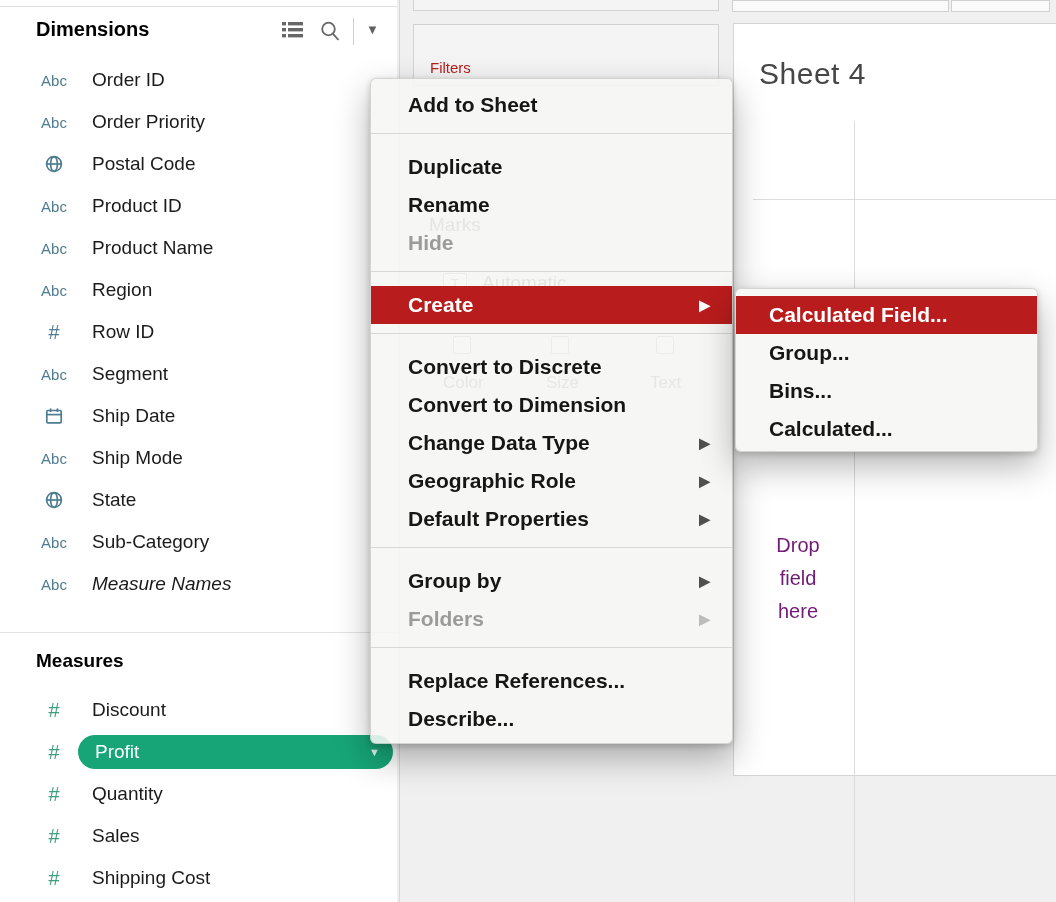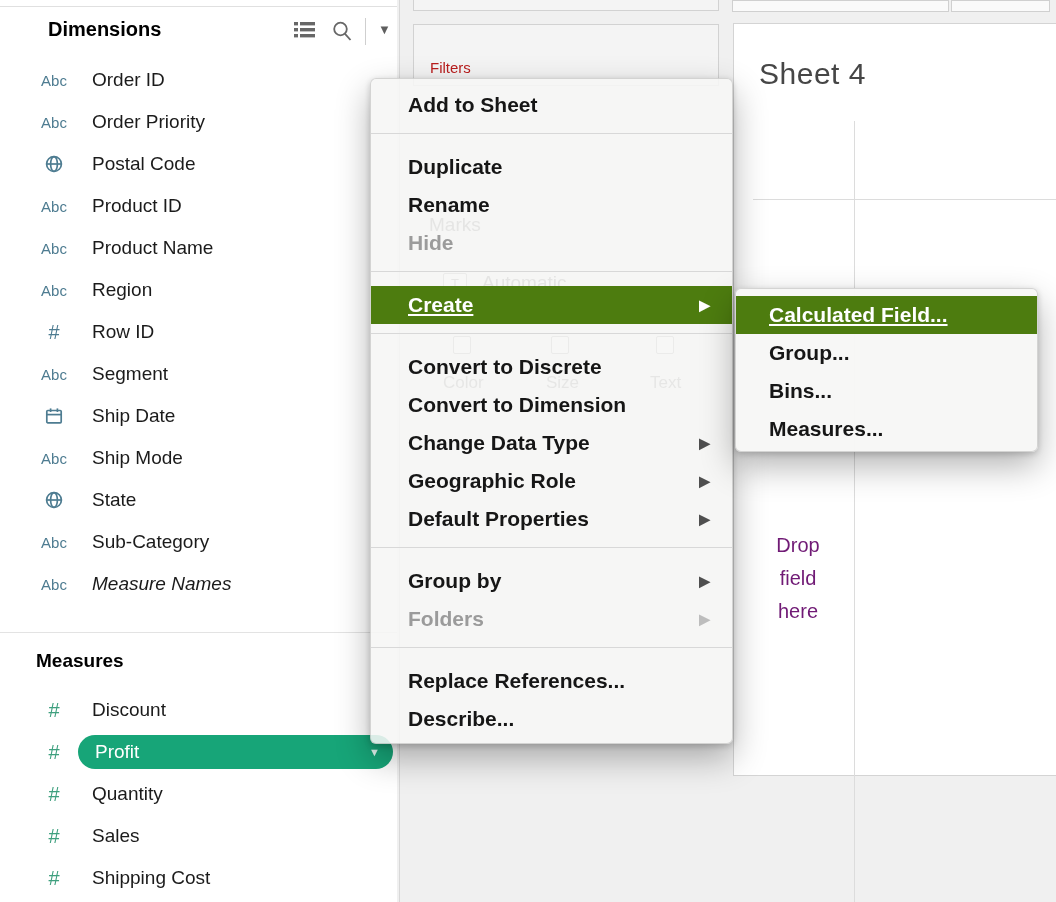--- a/index.html
+++ b/index.html
@@ -3,21 +3,21 @@
 <meta charset="utf-8">
 <style>
   * { margin:0; padding:0; box-sizing:border-box; }
   html,body { width:1056px; height:902px; overflow:hidden; }
   body { font-family:"Liberation Sans", sans-serif; background:#f0f0f0; position:relative; }
   .abs { position:absolute; }
 
   
   .data-pane { left:0; top:0; width:397px; height:902px; background:#ffffff; }
   .pane-top-border { left:0; top:6px; width:397px; height:1px; background:#e0e0e0; }
-  .pane-header { left:12px; top:16px; width:397px; height:34px; }
+  .pane-header { left:0; top:16px; width:397px; height:34px; }
   .pane-title { position:absolute; left:36px; top:2px; font-size:20px; font-weight:700; color:#000; }
   .hdr-ic { position:absolute; top:4px; cursor:pointer; }
   .hdr-divider { position:absolute; left:353px; top:2px; width:1px; height:27px; background:#cfcfcf; }
   .hdr-caret { position:absolute; left:366px; top:6px; font-size:13px; color:#5f5f5f; }
 
   .field-list { left:0; width:397px; }
   .dims-list { top:59px; }
   .meas-list { top:689px; }
   .field-row { height:42px; display:flex; align-items:center; position:relative; }
   .ficon { display:none; margin-left:30px; width:48px; justify-content:center; align-items:center; flex:0 0 48px; }
@@ -68,21 +68,21 @@
 
   
   .menu { border-radius:6px; background:rgba(246,246,245,0.88); border:1px solid rgba(0,0,0,0.14);
           box-shadow:0 14px 34px rgba(0,0,0,0.30), 0 2px 6px rgba(0,0,0,0.18); z-index:10; }
   .context-menu { left:370px; top:78px; width:363px; padding:7px 0 5px 0; }
   .sub-menu { left:735px; top:288px; width:303px; padding:7px 0 3px 0; z-index:11; background:rgba(247,247,246,0.97); }
   .menu-row { position:relative; height:38px; display:flex; align-items:center; padding-left:37px;
               font-size:21px; font-weight:600; color:#161616; cursor:default; }
   .sub-menu .menu-row { padding-left:33px; }
   .menu-row.disabled { color:#9b9b9b; }
-  .menu-row.highlighted { background:#4d7c0f; color:#ffffff;text-decoration:underline; }
+  .menu-row.highlighted { background:#b91c1c; color:#ffffff; }
   .menu-arrow { display:none; position:absolute; right:22px; top:50%; transform:translateY(-50%);
                 font-size:14px; color:#4f4f4f; }
   .menu-row.has-arrow .menu-arrow { display:block; }
   .menu-row.disabled .menu-arrow { color:#bdbdbd; }
   .menu-row.highlighted .menu-arrow { color:#ffffff; }
   .menu-sep { height:24px; position:relative; }
   .menu-sep::after { content:""; position:absolute; left:0; right:0; top:9px; height:1px; background:#d8d8d8; }
 </style>
 </head>
 <body>
@@ -399,16 +399,16 @@
     </div>
     <div class="menu-row">
       <span class="menu-label">Group...</span>
 
     </div>
     <div class="menu-row">
       <span class="menu-label">Bins...</span>
 
     </div>
     <div class="menu-row">
-      <span class="menu-label">Measures...</span>
+      <span class="menu-label">Calculated...</span>
 
     </div>
   </div>
 
 </body></html>

